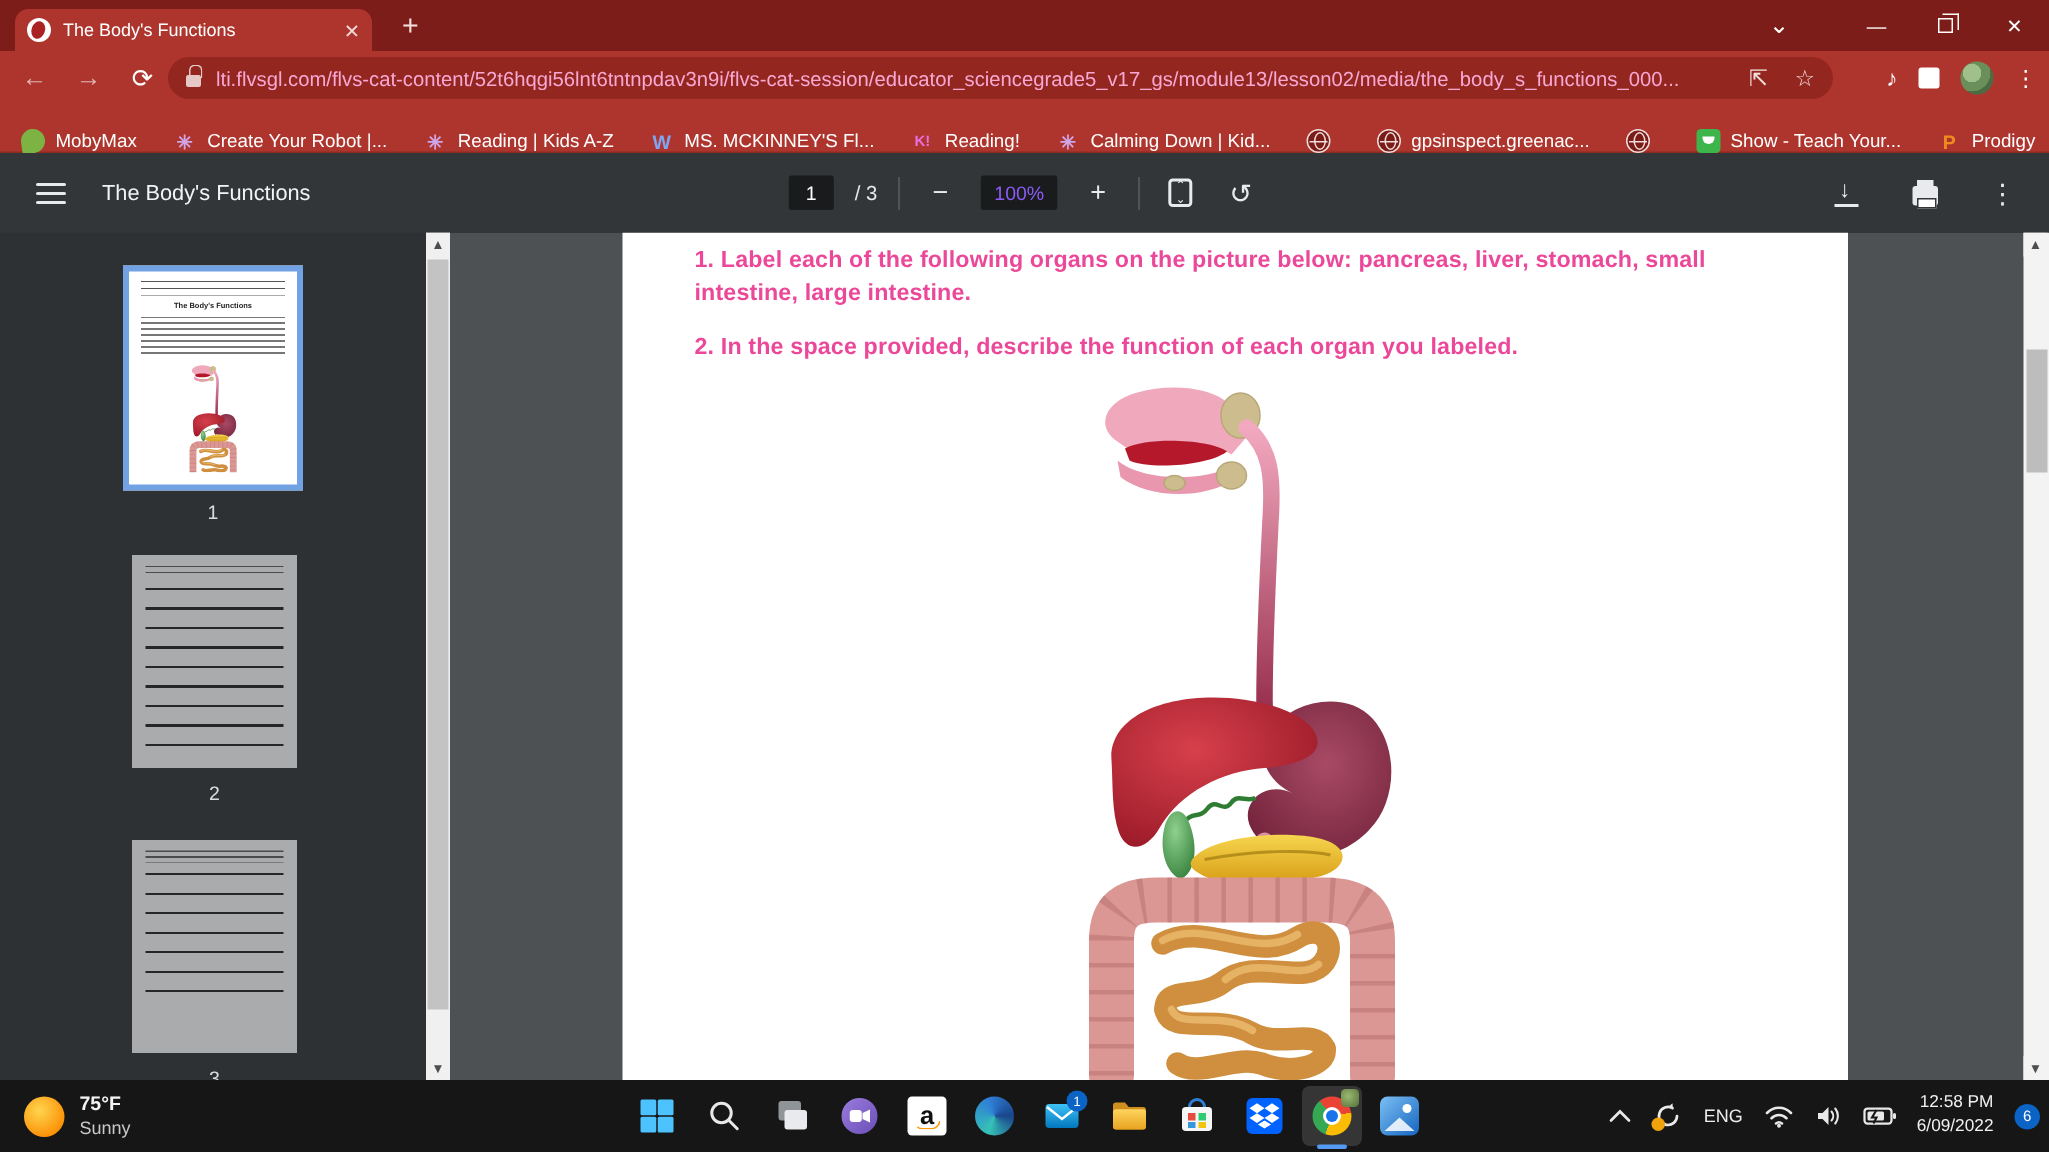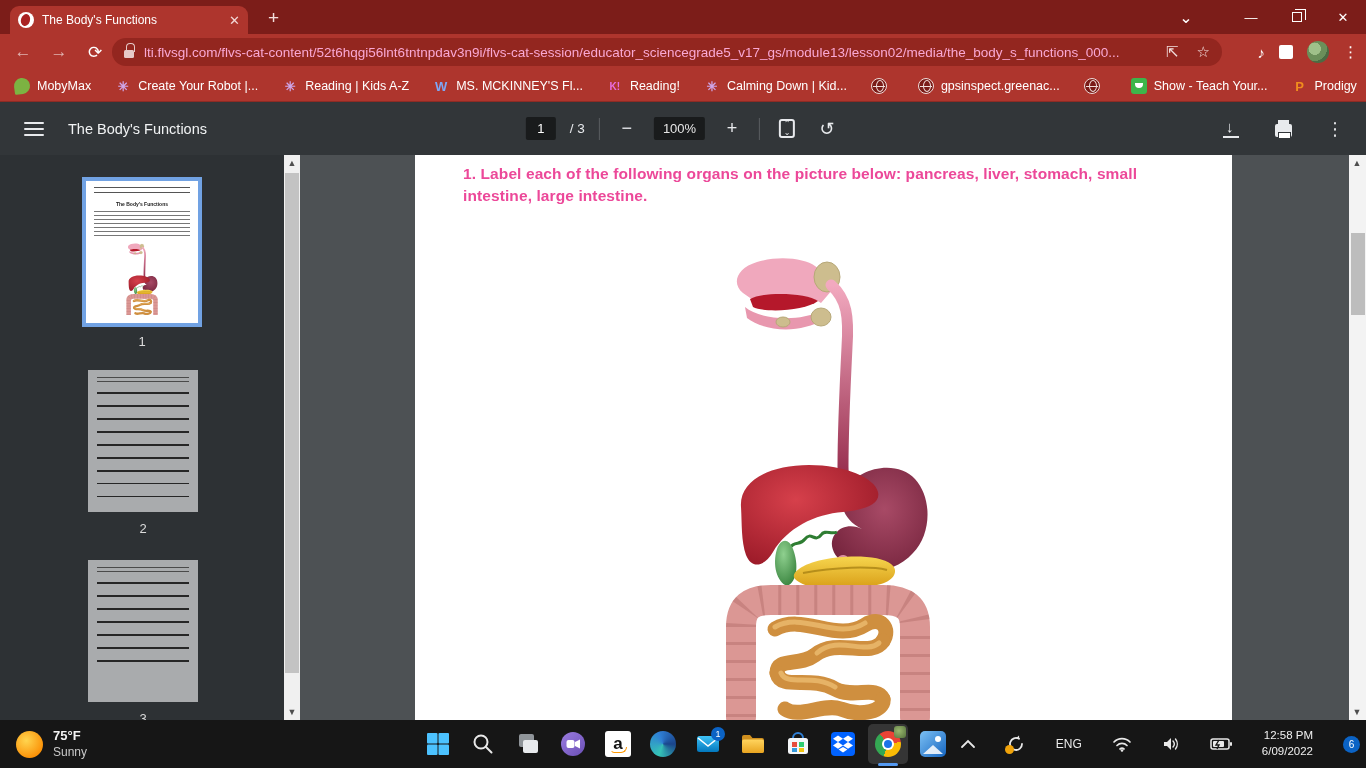--- a/index.html
+++ b/index.html
@@ -37,21 +37,21 @@
   .omni-right { display:flex; align-items:center; gap:18px; flex:none; }
   .share-icon, .star-icon { color:#f2dedd; font-size:15px; }
   .ext-area { position:absolute; right:8px; top:4px; height:28px; display:flex; align-items:center; gap:14px; }
   .ext-music { color:#fff; font-size:15px; }
   .ext-square { width:14px; height:14px; background:#fff; border-radius:2px; }
   .avatar { width:22px; height:22px; border-radius:50%;
     background:radial-gradient(circle at 35% 35%, #9fc08a 0 30%, #6b8f5a 31% 60%, #4b6b43 61% 100%); }
   .menu-dots { color:#fff; font-size:15px; letter-spacing:0; }
 
   #bookmarksbar { position:absolute; top:70px; left:0; width:1366px; height:32px; background:#ae352d;
-    display:flex; align-items:center; padding:0 14px; gap:24px; box-shadow:inset 0 -1px rgba(0,0,0,.18); }
+    display:flex; align-items:flex-end; padding:0 14px; gap:24px; box-shadow:inset 0 -1px rgba(0,0,0,.18); }
   .bm { display:flex; align-items:center; gap:7px; color:#fff; font-size:12.5px; white-space:nowrap; }
   .bm-ic { width:16px; height:16px; flex:none; display:flex; align-items:center; justify-content:center;
     font-size:10px; font-weight:bold; border-radius:3px; }
   .ic-moby { background:#7cb342; border-radius:60% 60% 60% 10%; transform:rotate(-8deg); }
   .ic-spark { color:#cfa6e8; font-size:13px; background:transparent; }
   .ic-w { color:#7ea6f5; font-size:13px; font-weight:bold; }
   .ic-kahoot { color:#e86ee0; }
   .ic-globe { background:#7a1b17; border:1.5px solid #f0dcda; border-radius:50%; position:relative; }
   .ic-globe::before { content:""; position:absolute; left:50%; top:1px; bottom:1px; width:6px; margin-left:-3px;
     border:1px solid #f0dcda; border-radius:50%; }
@@ -64,21 +64,21 @@
   #pdftoolbar { position:absolute; top:102px; left:0; width:1366px; height:53px; background:#323639;
     display:flex; align-items:center; color:#e8eaed; }
   .hamburger { width:20px; height:14px; margin:0 24px 0 24px; display:flex; flex-direction:column; justify-content:space-between; }
   .hamburger i { height:2px; background:#e8eaed; border-radius:1px; }
   #pdf-title { font-size:14.5px; color:#f1f3f4; }
   .pdf-center { position:absolute; left:50%; transform:translateX(-50%); display:flex; align-items:center; gap:14px; }
   #page-input { width:30px; height:23px; background:#191b1c; border:none; color:#fff; text-align:center; font-size:13px; border-radius:2px; }
   .page-total { font-size:13.5px; color:#e8eaed; }
   .tb-sep { width:1px; height:22px; background:#5a5e61; }
   .tb-btn { width:26px; height:26px; display:flex; align-items:center; justify-content:center; font-size:18px; color:#e8eaed; }
-  #zoom-level { height:23px; background:#191b1c; color:#e5e5e5; font-size:13px; display:flex; align-items:center; padding:0 9px; border-radius:2px; }
+  #zoom-level { height:23px; background:#191b1c; color:#8b5cf6; font-size:13px; display:flex; align-items:center; padding:0 9px; border-radius:2px; }
   .fit-icon { width:16px; height:19px; border:2px solid #e8eaed; border-radius:3px; position:relative; }
   .fit-icon::before { content:"⌃"; position:absolute; left:2.5px; top:-2px; font-size:8px; }
   .fit-icon::after { content:"⌄"; position:absolute; left:2.5px; bottom:-1px; font-size:8px; }
   .pdf-right { position:absolute; right:18px; display:flex; align-items:center; gap:26px; }
   .dl-icon { position:relative; width:16px; height:16px; }
   .dl-icon::before { content:"↓"; position:absolute; left:3px; top:-3px; font-size:15px; font-weight:bold; }
   .dl-icon::after { content:""; position:absolute; left:0; bottom:-1px; width:16px; height:2px; background:#e8eaed; }
   .print-icon { width:17px; height:13px; background:#e8eaed; border-radius:2px; position:relative; margin-top:3px; }
   .print-icon::before { content:""; position:absolute; left:3px; top:-4px; width:11px; height:4px; background:#e8eaed; }
   .print-icon::after { content:""; position:absolute; left:3px; bottom:-2px; width:11px; height:5px; background:#fff; border:1px solid #323639; }
@@ -143,21 +143,21 @@
   .amazon-tile { width:26px; height:26px; background:#fff; border-radius:3px; display:flex; align-items:center;
     justify-content:center; font-weight:bold; font-size:17px; color:#111; position:relative; }
   .amazon-tile::after { content:""; position:absolute; left:5px; bottom:4px; width:15px; height:5px;
     border:1.6px solid #f90; border-top:none; border-radius:0 0 9px 7px; border-left-color:transparent; }
   .photos-tile { width:26px; height:26px; border-radius:5px; background:linear-gradient(135deg,#7cc0f4,#1565c0); position:relative; }
   .photos-tile::before { content:""; position:absolute; right:5px; top:5px; width:6px; height:6px; border-radius:50%; background:#fff; }
   .photos-tile::after { content:""; position:absolute; left:3px; bottom:3px; width:0; height:0;
     border-left:10px solid transparent; border-right:10px solid transparent; border-bottom:9px solid rgba(255,255,255,.85); }
   .badge { position:absolute; background:#0b63c5; color:#fff; border-radius:50%; display:flex; align-items:center; justify-content:center; }
   .mail-badge { right:3px; top:3px; width:14px; height:14px; font-size:9px; }
-  #tray { position:absolute; right:6px; top:0; height:48px; display:flex; align-items:center; gap:30px; }
+  #tray { position:absolute; right:6px; top:0; height:48px; display:flex; align-items:center; gap:14px; }
   .tray-txt { color:#ececec; font-size:12px; }
   #clock { text-align:right; color:#f0f0f0; font-size:11.5px; line-height:1.35; }
   .notif-badge { position:relative; width:17px; height:17px; font-size:10px; }
   .sync-wrap { position:relative; width:20px; height:20px; }
   .sync-dot { position:absolute; left:-1px; bottom:0; width:9px; height:9px; border-radius:50%; background:#f0a30a; }
 </style>
 </head>
 <body>
 
 <div id="stage">
@@ -356,20 +356,21 @@
       <div class="thumb-num" id="num3">3</div>
       <div class="sidescroll">
         <div class="thumbbar"></div>
         <div class="scroll-arrow arr-up">▲</div>
         <div class="scroll-arrow arr-down">▼</div>
       </div>
     </div>
 
     <div id="page-canvas">
       <div class="doc-text" id="doc-q1">1. Label each of the following organs on the picture below: pancreas, liver, stomach, small intestine, large intestine.</div>
+      <div class="doc-text" id="doc-q2">2. In the space provided, describe the function of each organ you labeled.</div>
       <div id="digestive-wrap">
         <svg width="205" height="465" viewBox="0 0 205 465">
             <use href="#digestive"></use>
           </svg>
       </div>
     </div>
 
     <div id="mainscroll">
       <div class="thumbbar"></div>
       <div class="scroll-arrow arr-up" style="background:#f3f3f3">▲</div>

